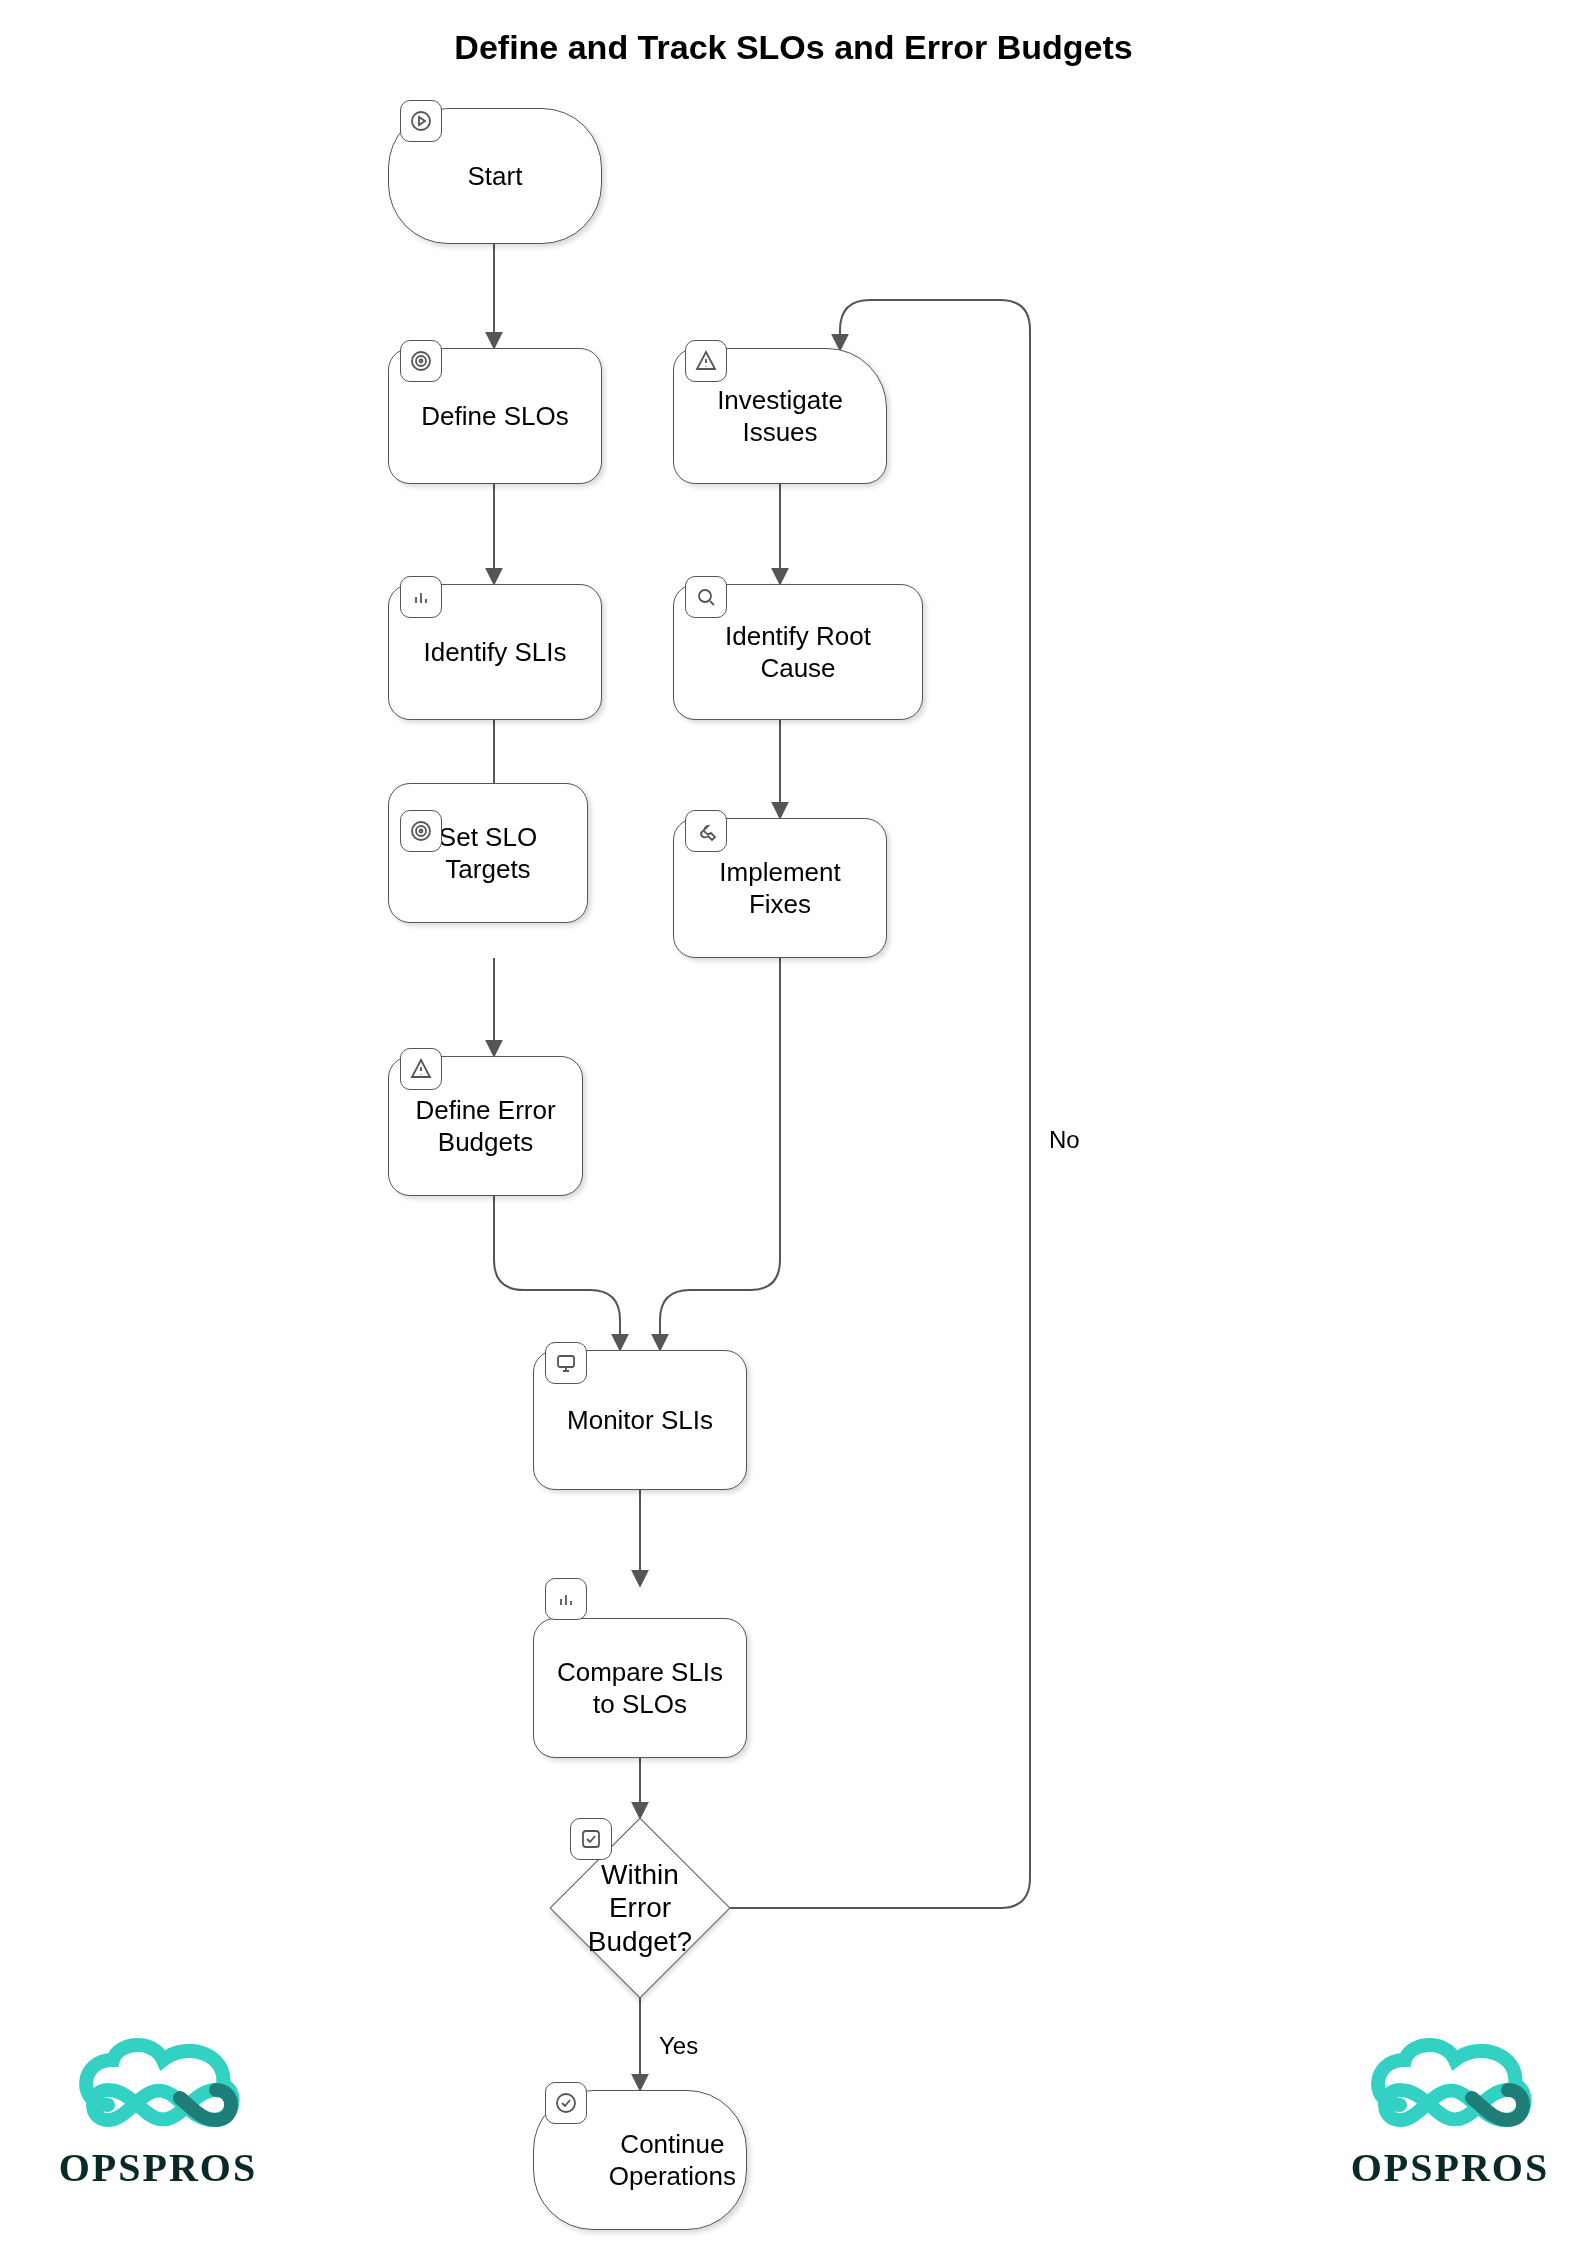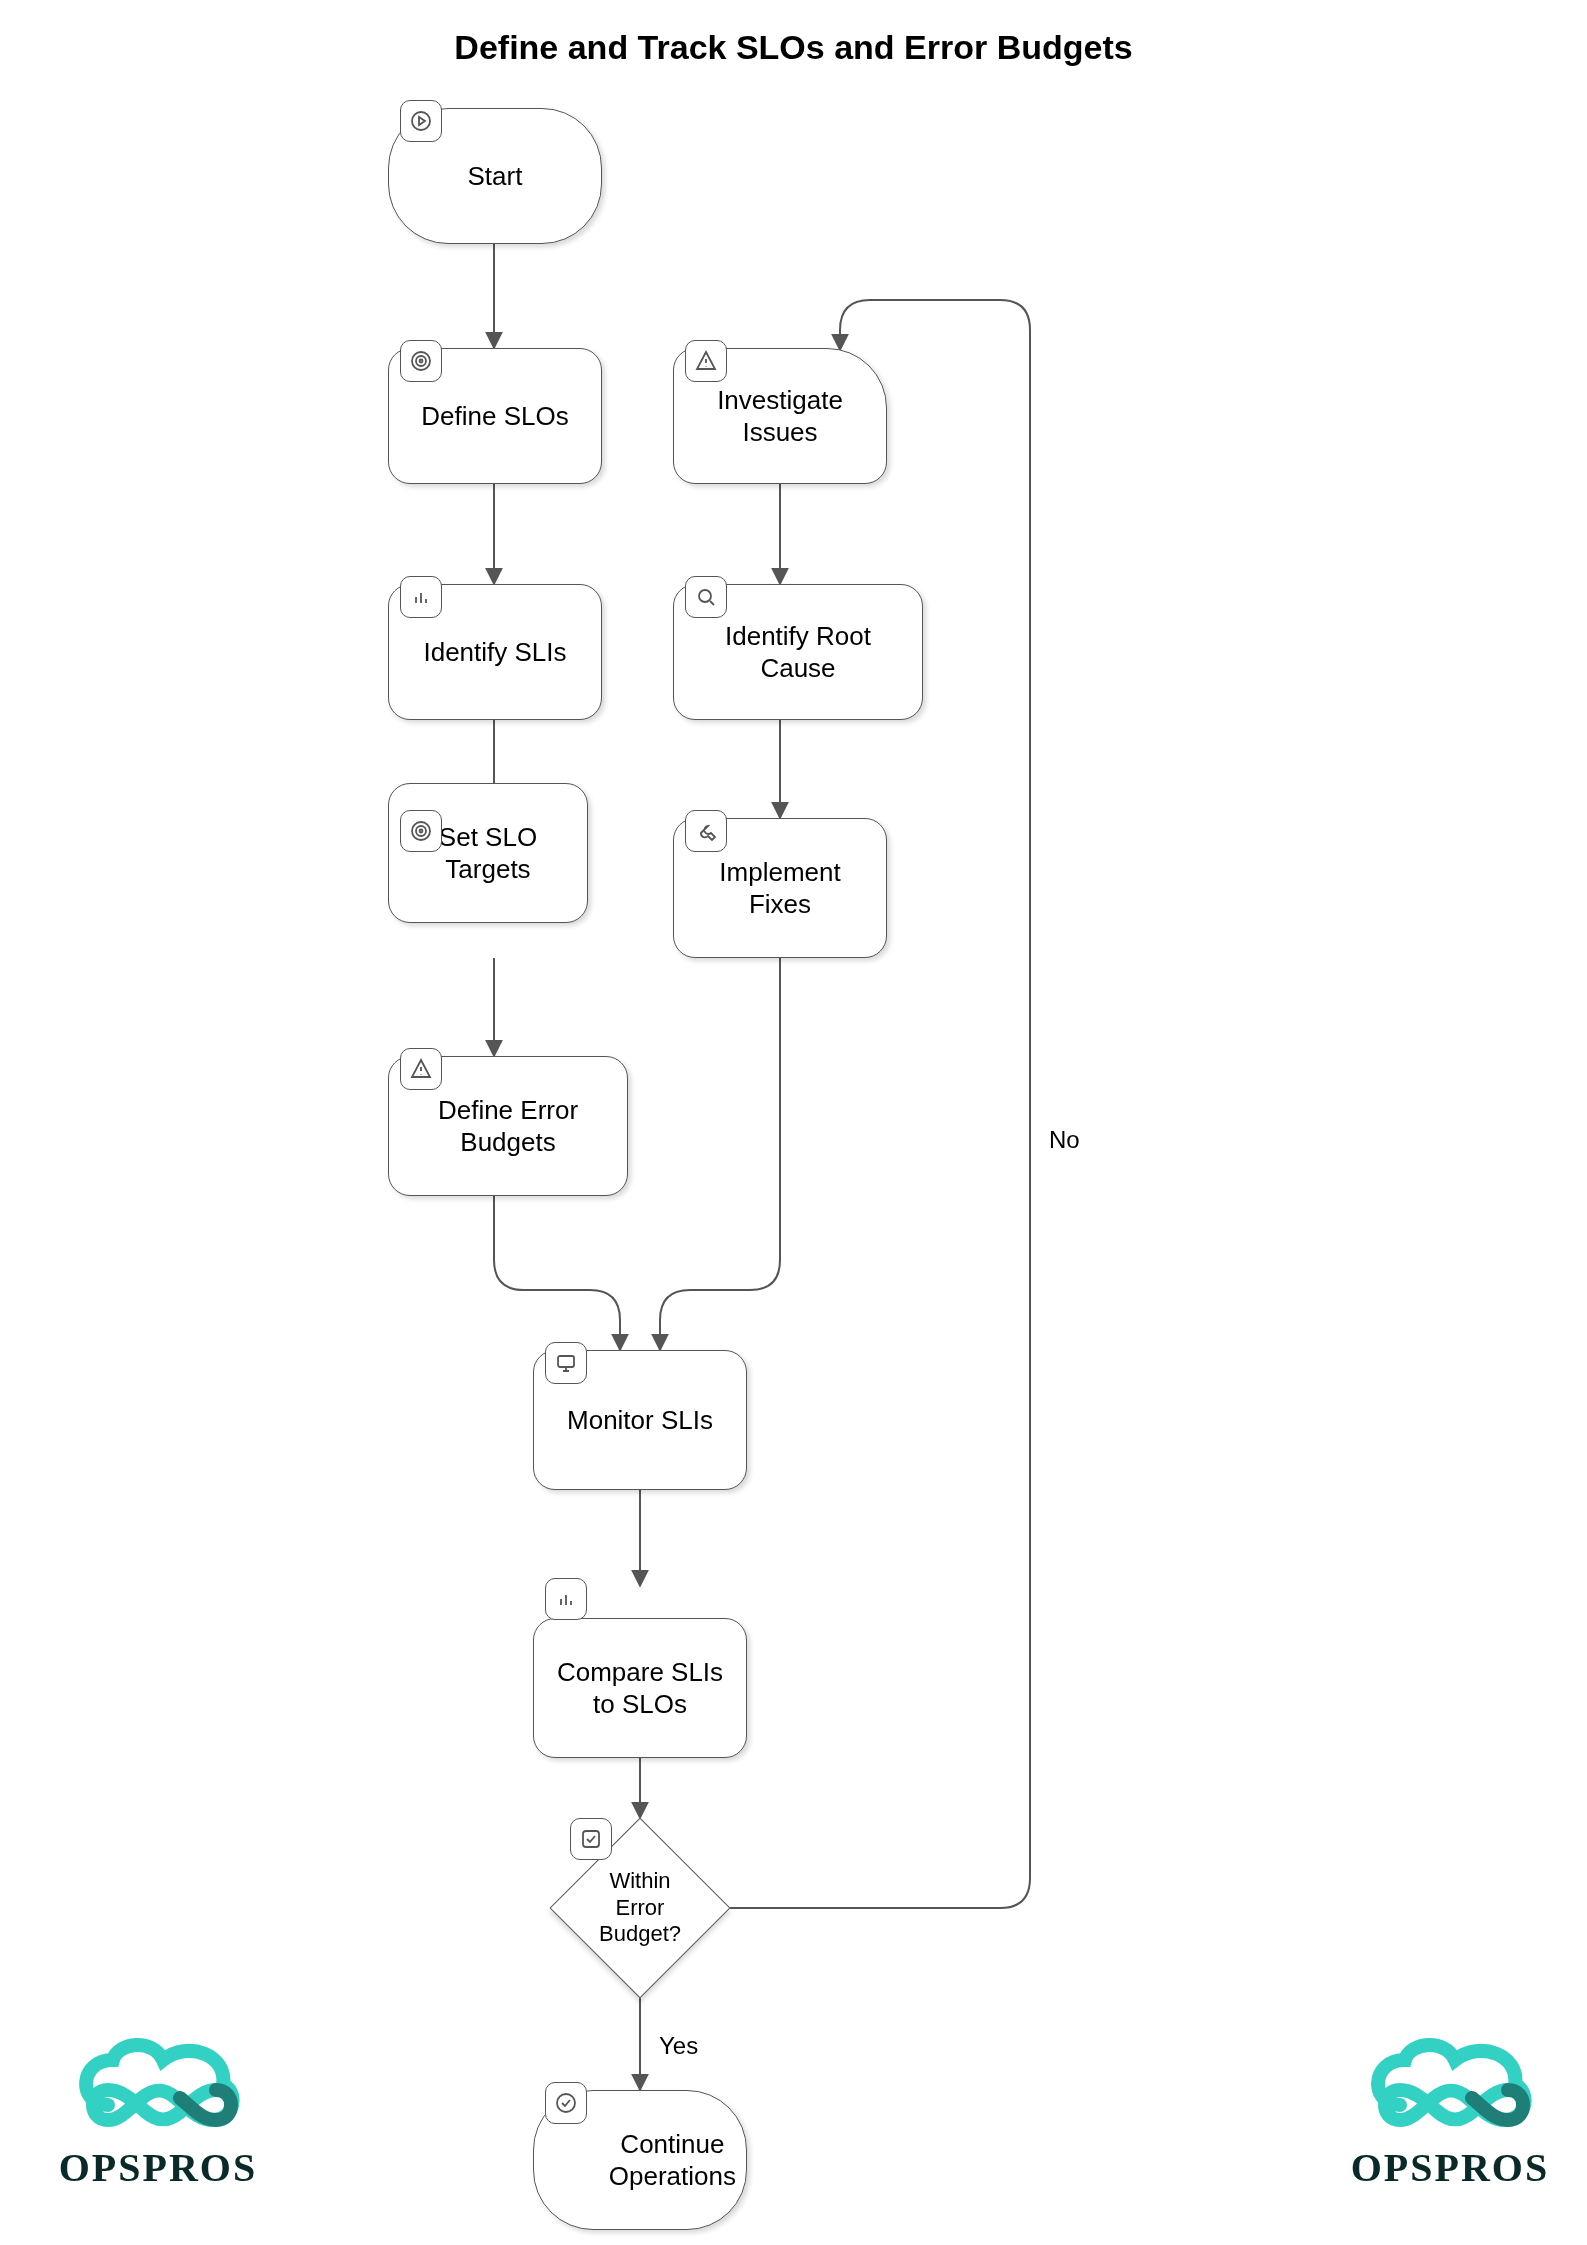--- a/index.html
+++ b/index.html
@@ -52,21 +52,21 @@
     box-shadow: 3px 3px 5px rgba(0,0,0,0.15);
     box-sizing: border-box;
   }
   .diamond-label {
     position: absolute;
     inset: 0;
     display: flex;
     align-items: center;
     justify-content: center;
     text-align: center;
-    font-size: 22px;
+    font-size: 28px;
     line-height: 1.2;
   }
   .icon-badge {
     position: absolute;
     width: 42px;
     height: 42px;
     border: 1.5px solid #555;
     border-radius: 10px;
     background: #fff;
     display: flex;
@@ -182,21 +182,21 @@
 Targets</span>
   </div>
   <div class="icon-badge" style="left:400px; top:810px;">
     <svg viewBox="0 0 24 24">
         <circle cx="12" cy="12" r="9"></circle>
         <circle cx="12" cy="12" r="5"></circle>
         <circle cx="12" cy="12" r="1.5"></circle>
       </svg>
   </div>
 
-  <div class="node" style="left:388px; top:1056px; width:240px; height:140px;">
+  <div class="node" style="left:388px; top:1056px; width:195px; height:140px;">
     <span style="white-space:pre-line;">Define Error
 Budgets</span>
   </div>
   <div class="icon-badge" style="left:400px; top:1048px;">
     <svg viewBox="0 0 24 24">
         <path d="M12 3 L21 20 H3 Z"></path>
         <path d="M12 10 V14 M12 17 V17.5"></path>
       </svg>
   </div>
 

